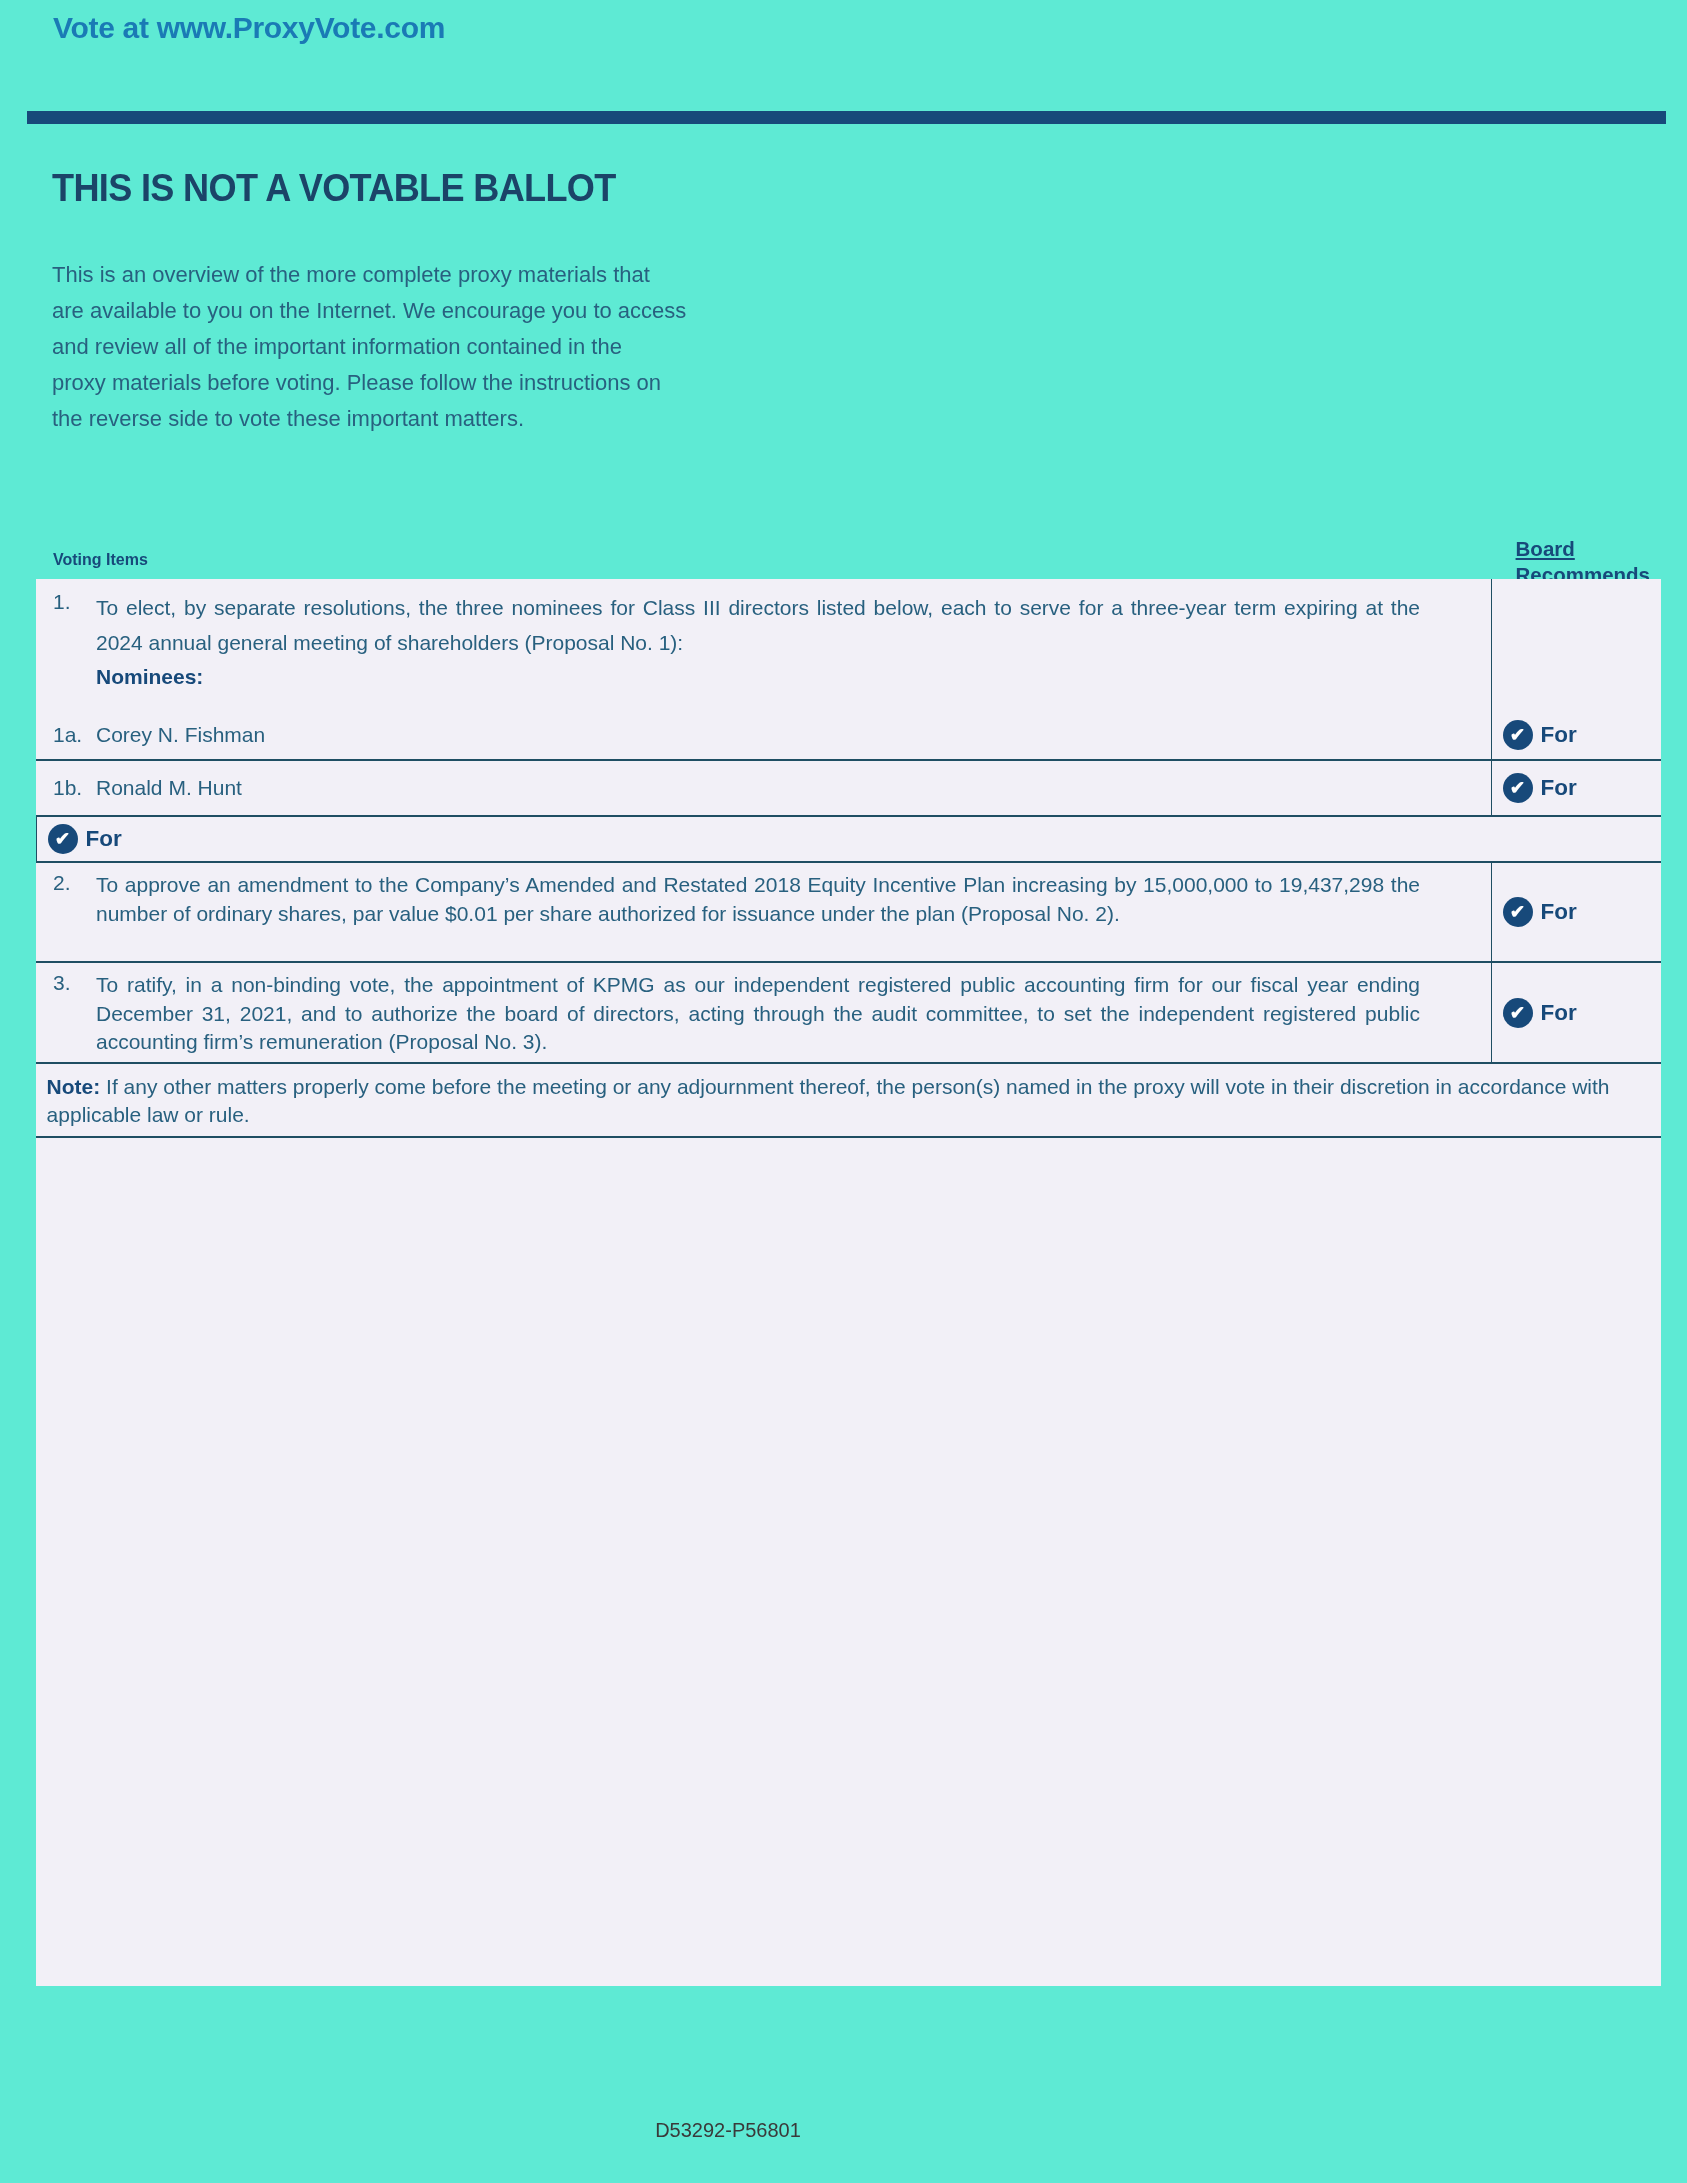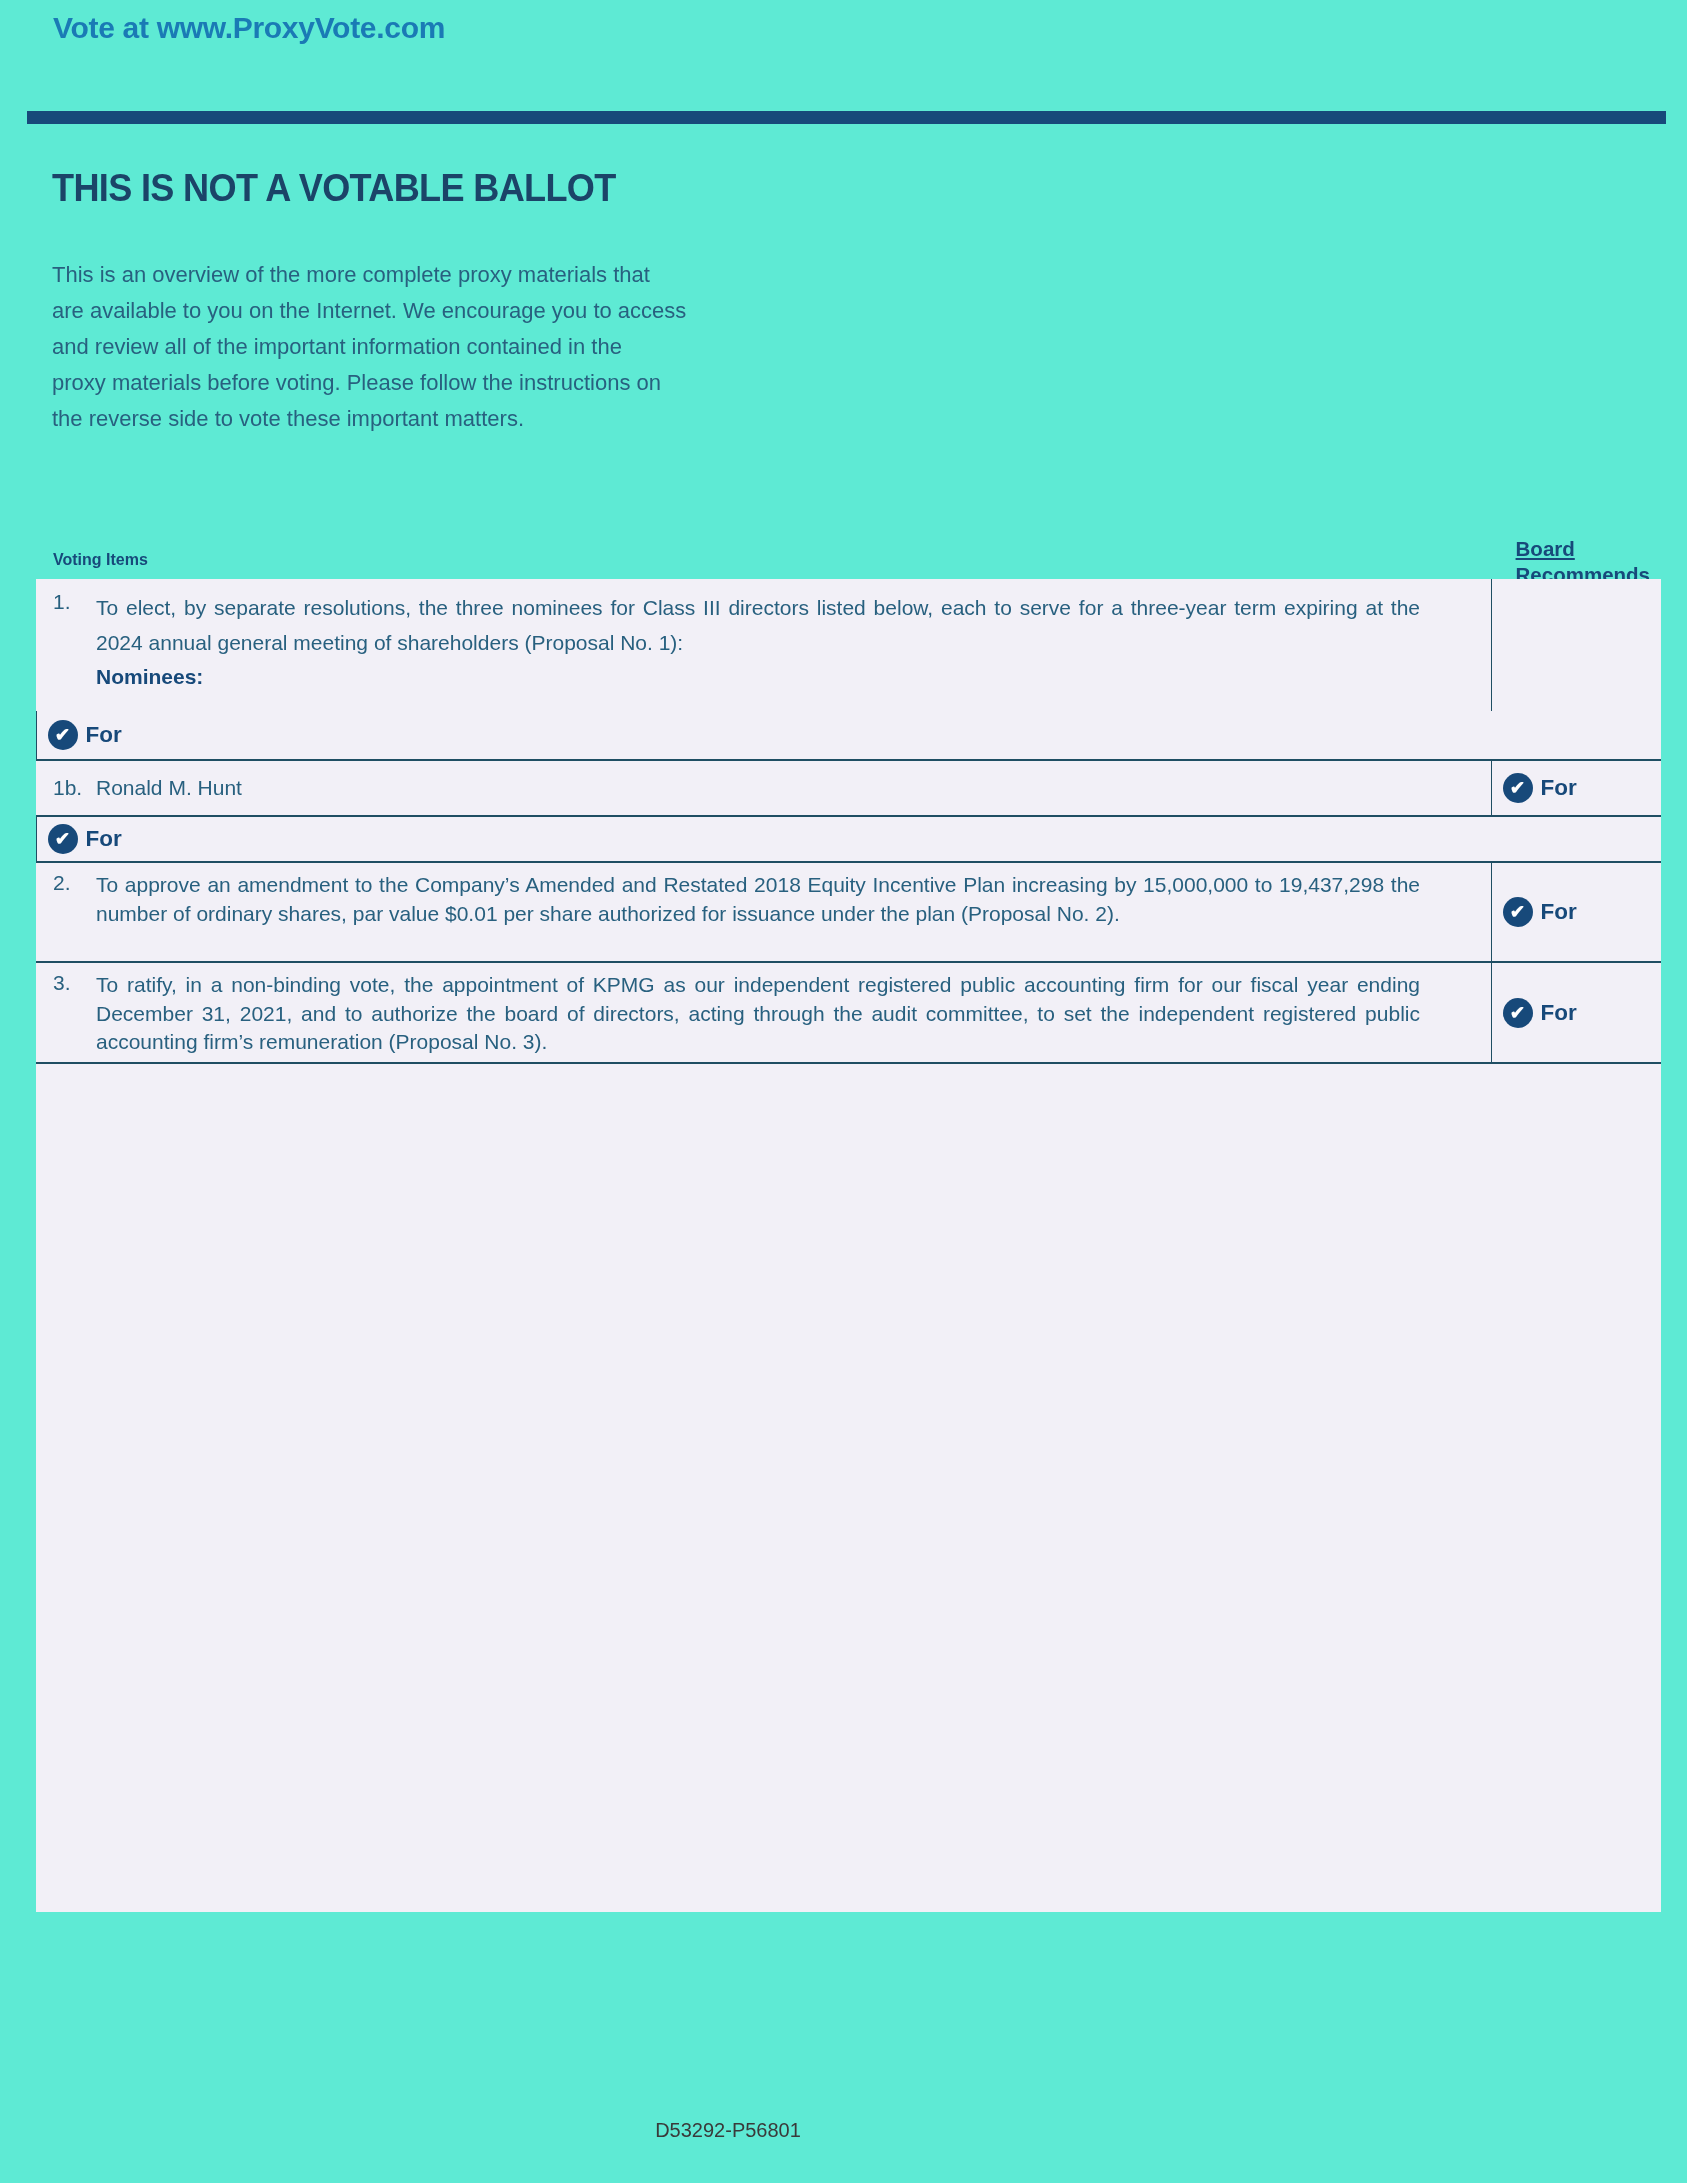--- a/index.html
+++ b/index.html
@@ -148,20 +148,26 @@
         <div class="prop">
           <span class="pnum">1.</span>
           <div class="ptext lh-loose">To elect, by separate resolutions, the three nominees for Class III directors listed below, each to serve for a three-year term expiring at the 2024 annual general meeting of shareholders (Proposal No. 1):</div>
         </div>
         <div class="nominees-label">Nominees:</div>
       </div>
       <div class="rec"></div>
     </div>
 
     <div class="row r-nom1 bordered">
+      <div class="main">
+        <div class="nominee">
+          <span class="pnum">1a.</span>
+          <span>Corey N. Fishman</span>
+        </div>
+      </div>
       <div class="rec">
         <span class="check-circle">✔</span>
         <span class="rec-label">For</span>
       </div>
     </div>
 
     <div class="row r-nom2 bordered">
       <div class="main">
         <div class="nominee">
           <span class="pnum">1b.</span>
@@ -200,20 +206,28 @@
           <span class="pnum">3.</span>
           <div class="ptext lh-tight">To ratify, in a non-binding vote, the appointment of KPMG as our independent registered public accounting firm for our fiscal year ending December 31, 2021, and to authorize the board of directors, acting through the audit committee, to set the independent registered public accounting firm’s remuneration (Proposal No. 3).</div>
         </div>
       </div>
       <div class="rec">
         <span class="check-circle">✔</span>
         <span class="rec-label">For</span>
       </div>
     </div>
 
+    <div class="row r-note bordered">
+      <div class="main full">
+        <div class="note-block">
+          <span class="note-label">Note:</span>
+          <span>If any other matters properly come before the meeting or any adjournment thereof, the person(s) named in the proxy will vote in their discretion in accordance with applicable law or rule.</span>
+        </div>
+      </div>
+    </div>
 
     <div class="row r-filler">
       <div class="main full"></div>
     </div>
 
   </div>
 
 
   <div class="doc-id">D53292-P56801</div>
 

